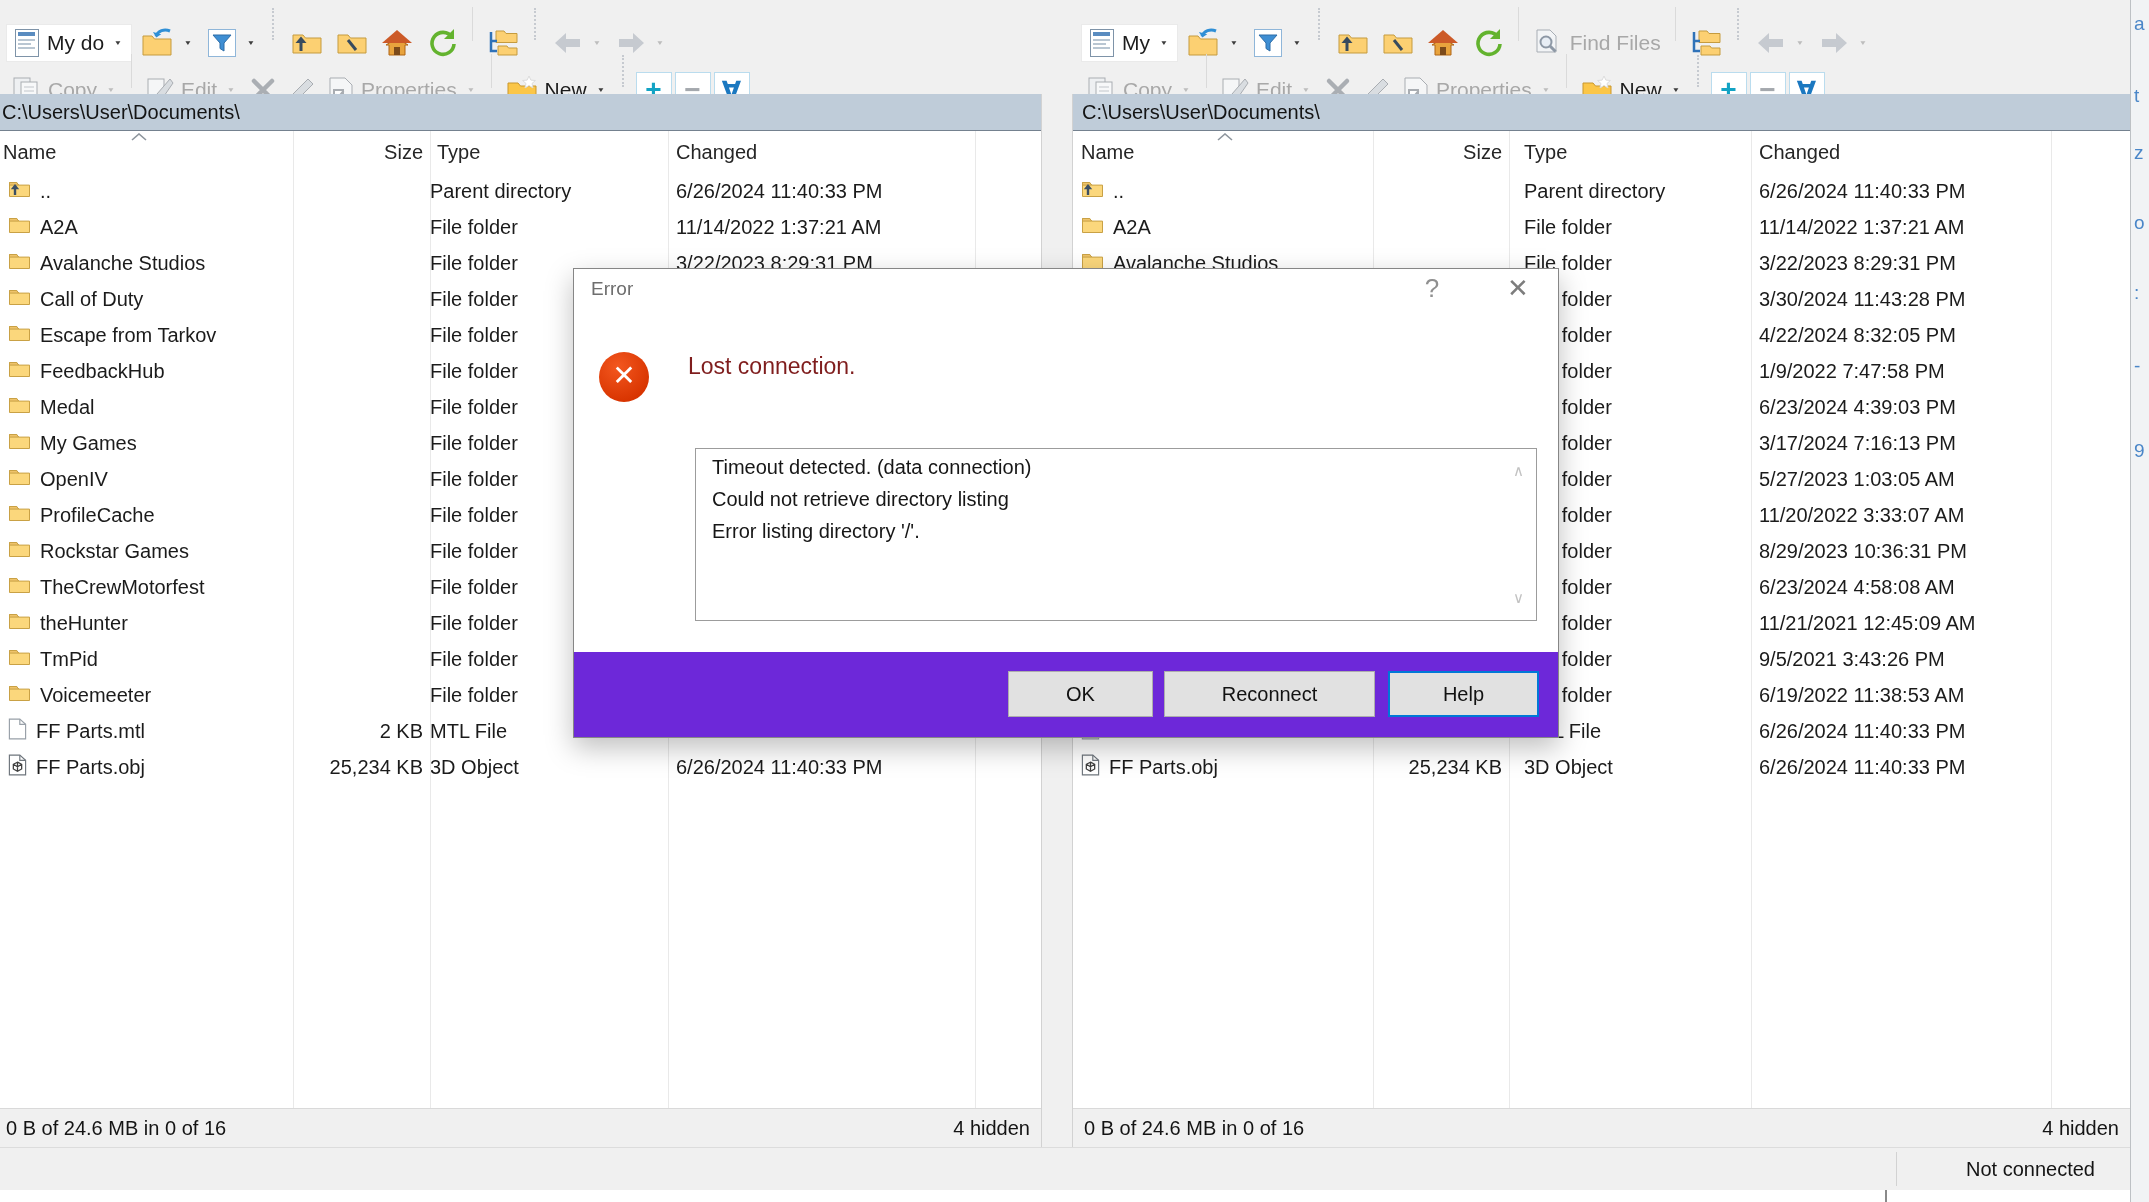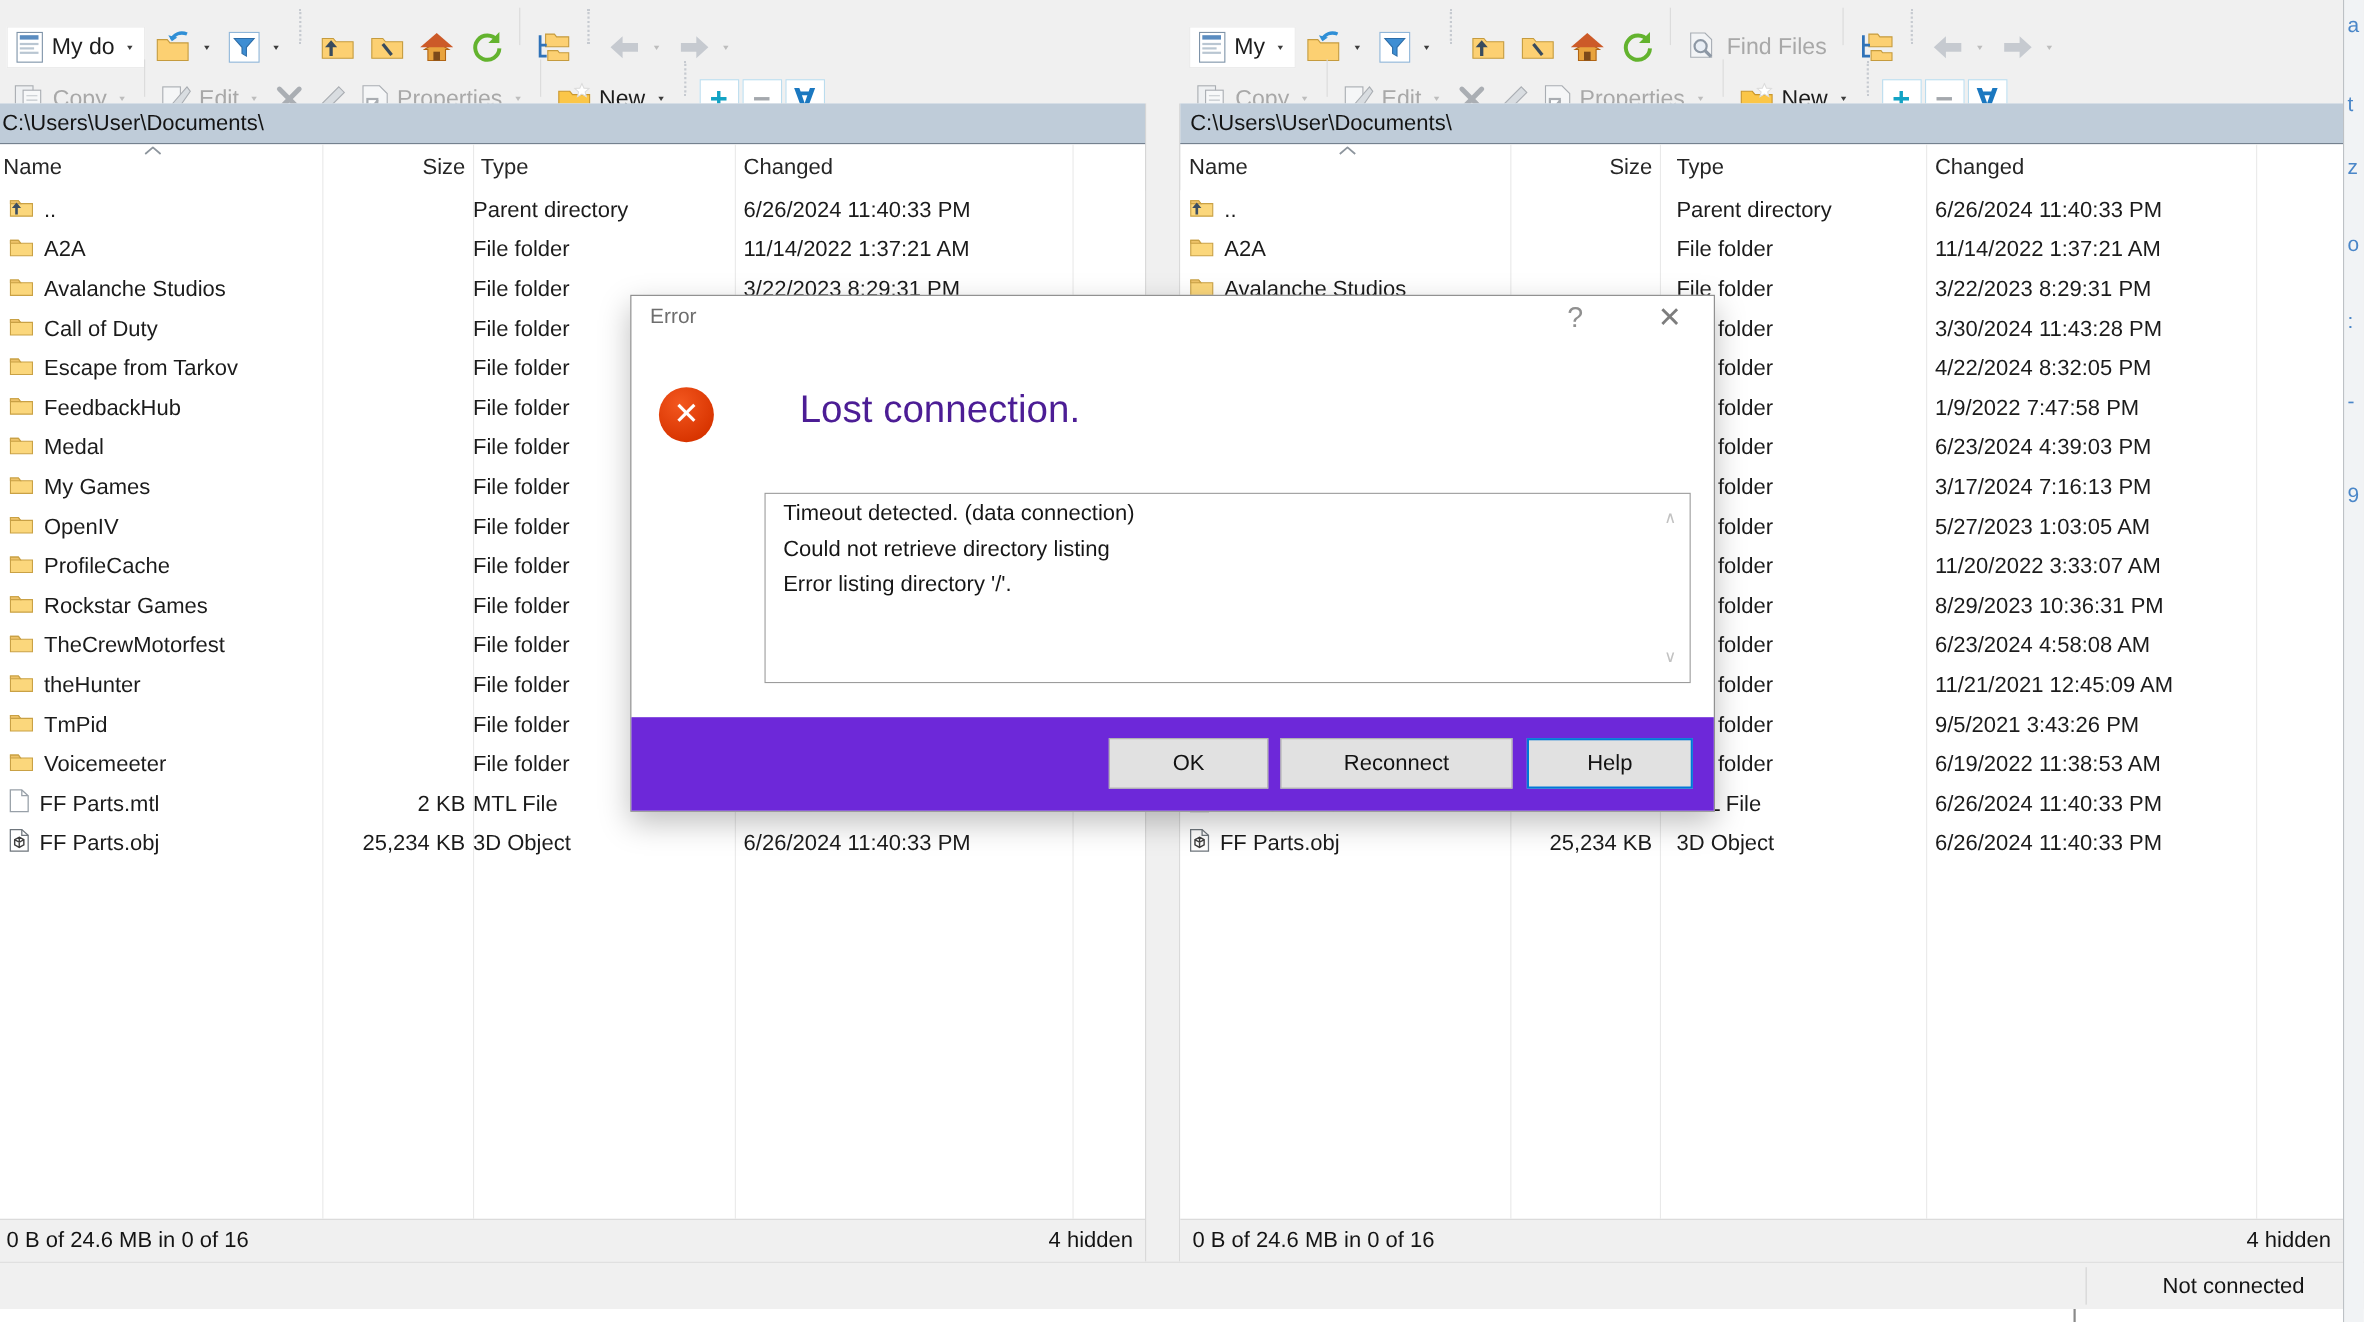--- a/index.html
+++ b/index.html
@@ -51,21 +51,21 @@
   .pstatus { position:absolute; left:0; right:0; bottom:0; height:39px; background:#f0f0f0; border-top:1px solid #d9d9d9; display:flex; align-items:center; justify-content:space-between; font-size:20px; padding:0 11px; color:#141414; }
   #panel-left .pstatus .ps-left { margin-left:-5px; }
 
   
   #dialog { position:absolute; left:573px; top:268px; width:986px; height:470px; background:#fff; border:1px solid #868686; box-shadow:0 10px 26px rgba(0,0,0,.25); z-index:10; }
   .dlg-title { position:absolute; left:17px; top:9px; font-size:19px; color:#6e6e6e; }
   .dlg-help { position:absolute; left:838px; top:4px; font-size:26px; color:#909090; width:40px; text-align:center; }
   .dlg-close { position:absolute; left:922px; top:4px; font-size:26px; color:#7d7d7d; width:44px; text-align:center; }
   .err-badge { position:absolute; left:25px; top:83px; width:50px; height:50px; border-radius:50%; background:radial-gradient(circle at 38% 30%, #f3571f, #d83400 75%); display:flex; align-items:center; justify-content:center; }
   .err-badge span { color:#fff; font-size:28px; font-weight:bold; line-height:1; transform:translateY(-1px); }
-  .dlg-heading { position:absolute; left:114px; top:84px; font-size:35px; color:#4c1d95;margin-left:39px; }
+  .dlg-heading { position:absolute; left:114px; top:84px; font-size:23px; color:#7f1d1d; }
   .dlg-box { position:absolute; left:121px; top:179px; width:842px; height:173px; border:1px solid #9c9c9c; padding:2px 16px; font-size:20px; line-height:32px; color:#161616; }
   .scrollchev { position:absolute; right:12px; font-size:15px; color:#c2c2c2; }
   .chev-up { top:6px; } .chev-down { bottom:6px; }
   .dlg-footer { position:absolute; left:0; right:0; bottom:0; height:85px; background:#6d28d9; }
   .btn { position:absolute; top:19px; height:46px; background:#e1e1e1; border:1px solid #adadad; font-size:20px; color:#121212; display:flex; align-items:center; justify-content:center; cursor:default; }
   #btn-ok { left:434px; width:145px; }
   #btn-reconnect { left:590px; width:211px; }
   #btn-help { left:814px; width:151px; border:2px solid #0078d7; }
 
   

